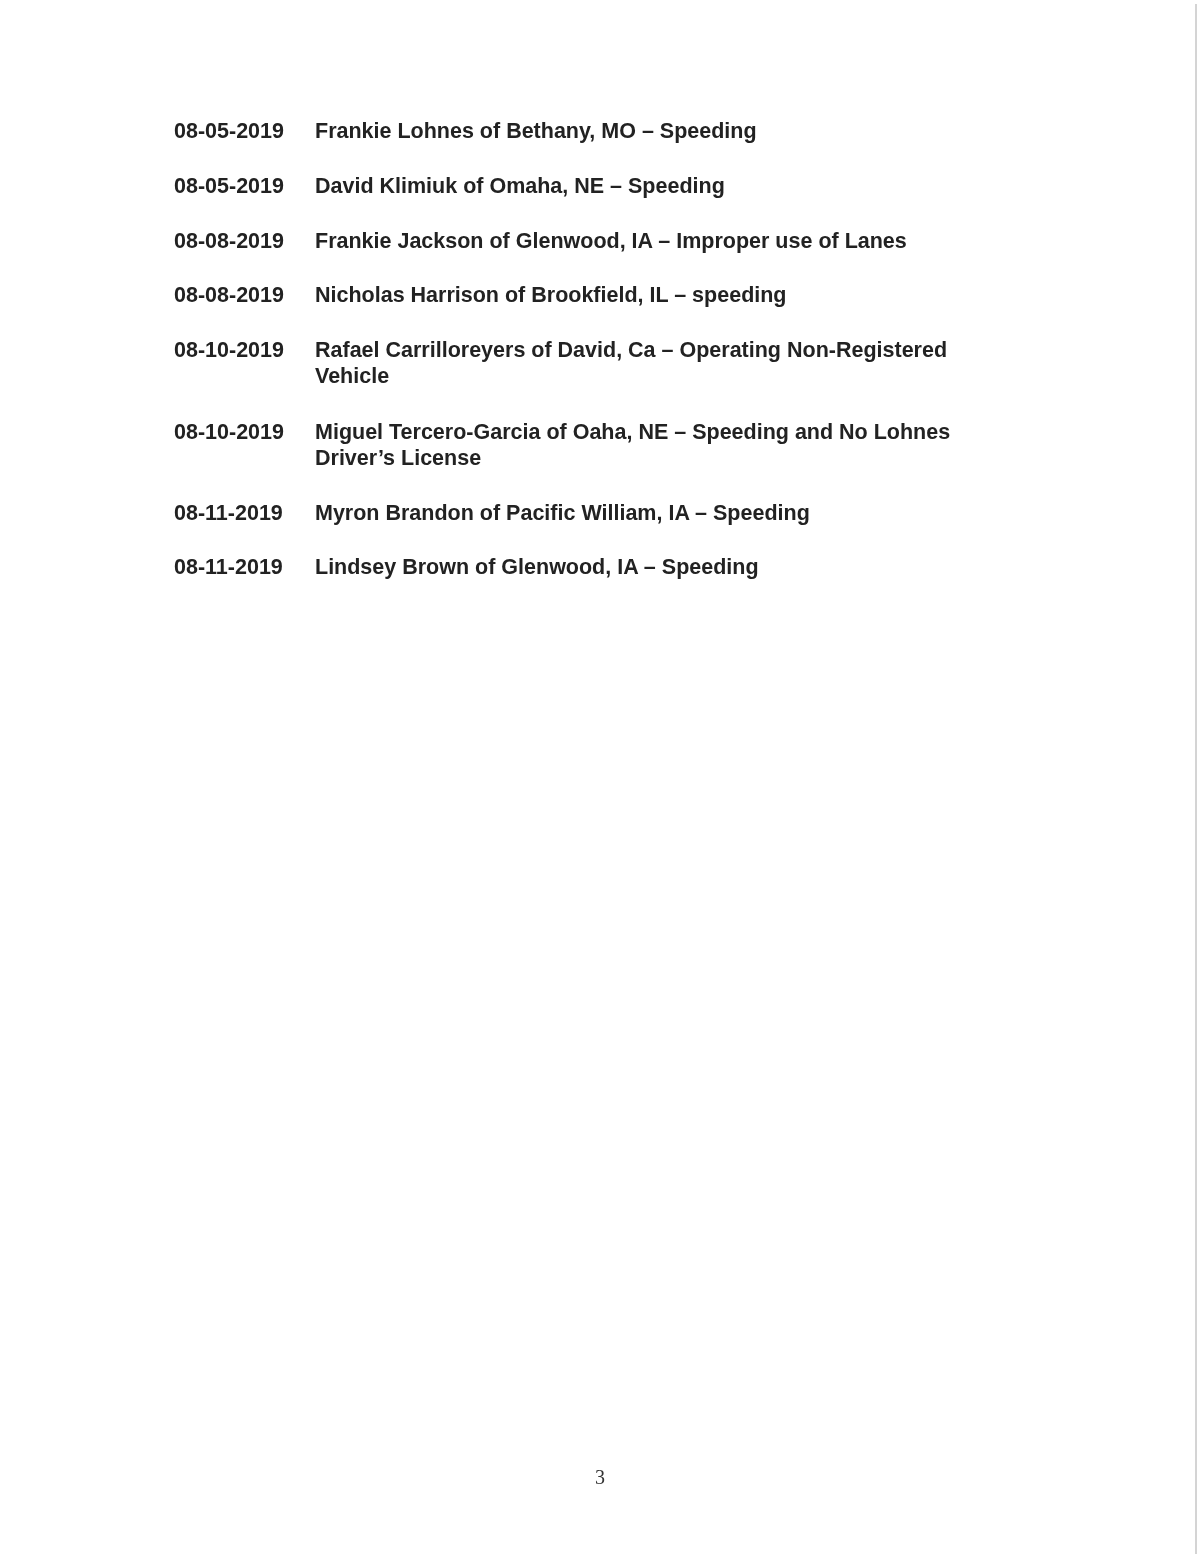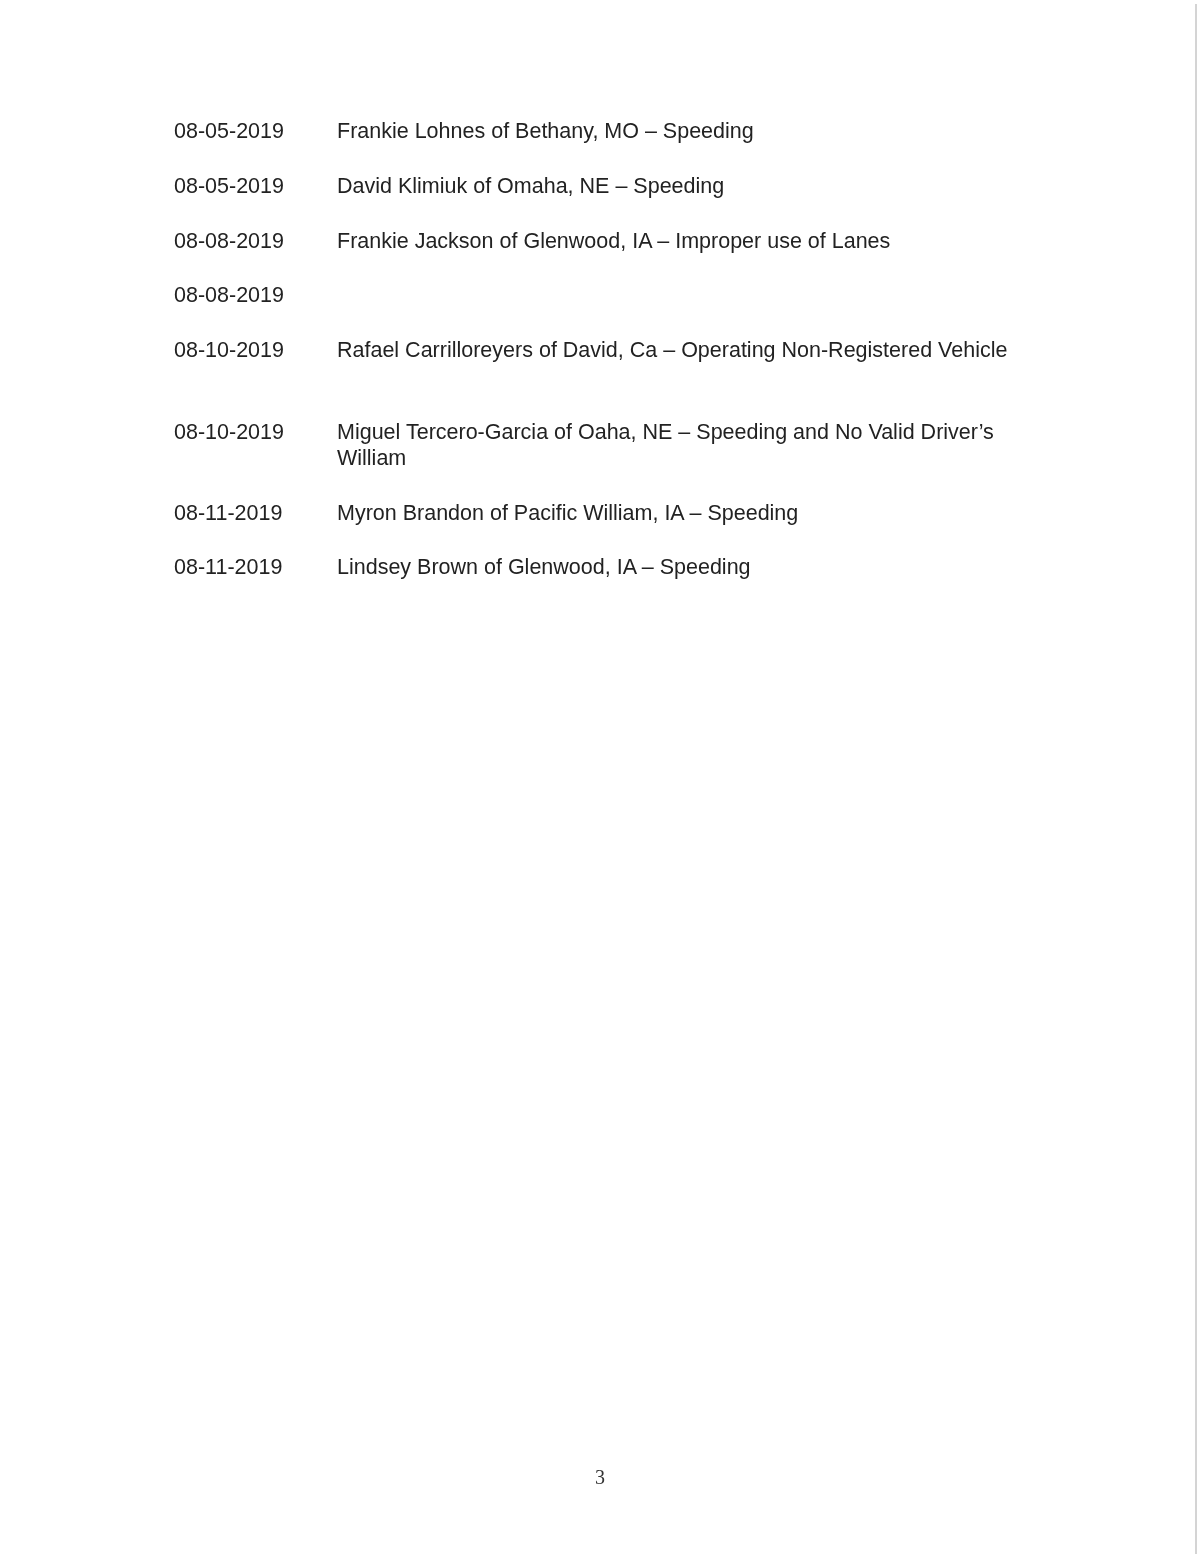--- a/index.html
+++ b/index.html
@@ -28,30 +28,30 @@
       top: 118px;
       width: 860px;
       font-family: "Liberation Sans", sans-serif;
       font-size: 21.5px;
       color: #222222;
       line-height: 26px;
     }
     .entry {
       display: flex;
       align-items: flex-start;
+      font-weight: bold;
     }
     .entry-date {
       width: 141px;
       flex: 0 0 141px;
       white-space: nowrap;
     }
     .entry-text {
       flex: 1 1 auto;
       max-width: 690px;
-      margin-left: 22px;
     }
     .entry-0 { position: absolute; top: 0px; }
     .entry-1 { position: absolute; top: 55px; }
     .entry-2 { position: absolute; top: 110px; }
     .entry-3 { position: absolute; top: 164px; }
     .entry-4 { position: absolute; top: 219px; }
     .entry-5 { position: absolute; top: 301px; }
     .entry-6 { position: absolute; top: 382px; }
     .entry-7 { position: absolute; top: 436px; }
     .entry { left: 0; width: 860px; }
@@ -80,28 +80,29 @@
     <div class="entry entry-1">
       <span class="entry-date">08-05-2019</span>
       <span class="entry-text">David Klimiuk of Omaha, NE – Speeding</span>
     </div>
     <div class="entry entry-2">
       <span class="entry-date">08-08-2019</span>
       <span class="entry-text">Frankie Jackson of Glenwood, IA – Improper use of Lanes</span>
     </div>
     <div class="entry entry-3">
       <span class="entry-date">08-08-2019</span>
+      <span class="entry-text">Nicholas Harrison of Brookfield, IL – speeding</span>
     </div>
     <div class="entry entry-4">
       <span class="entry-date">08-10-2019</span>
       <span class="entry-text">Rafael Carrilloreyers of David, Ca – Operating Non-Registered Vehicle</span>
     </div>
     <div class="entry entry-5">
       <span class="entry-date">08-10-2019</span>
-      <span class="entry-text">Miguel Tercero-Garcia of Oaha, NE – Speeding and No Valid Driver’s William</span>
+      <span class="entry-text">Miguel Tercero-Garcia of Oaha, NE – Speeding and No Lohnes Driver’s License</span>
     </div>
     <div class="entry entry-6">
       <span class="entry-date">08-11-2019</span>
       <span class="entry-text">Myron Brandon of Pacific William, IA – Speeding</span>
     </div>
     <div class="entry entry-7">
       <span class="entry-date">08-11-2019</span>
       <span class="entry-text">Lindsey Brown of Glenwood, IA – Speeding</span>
     </div>
   </div>

